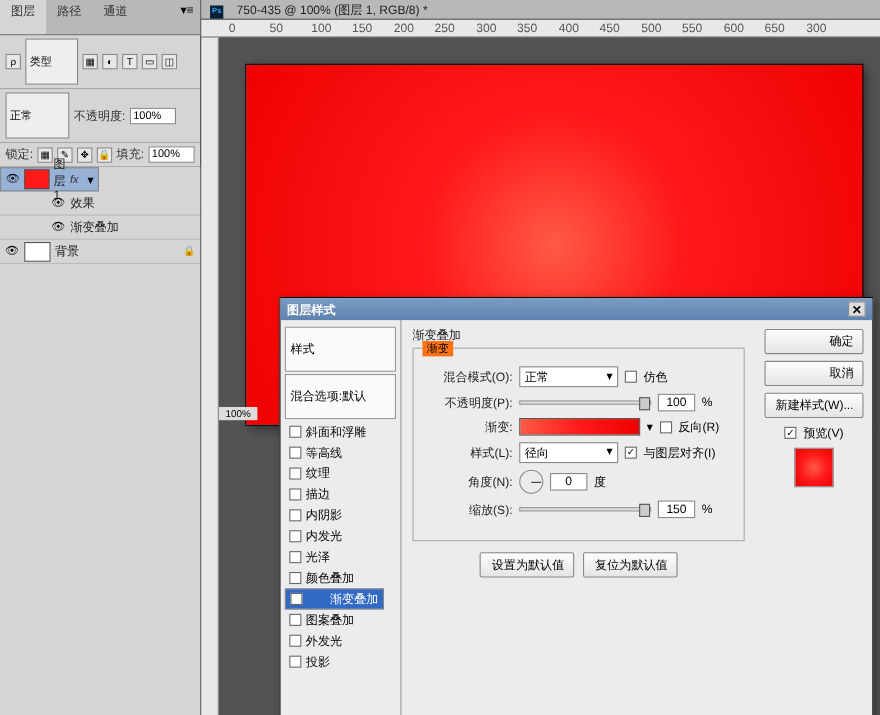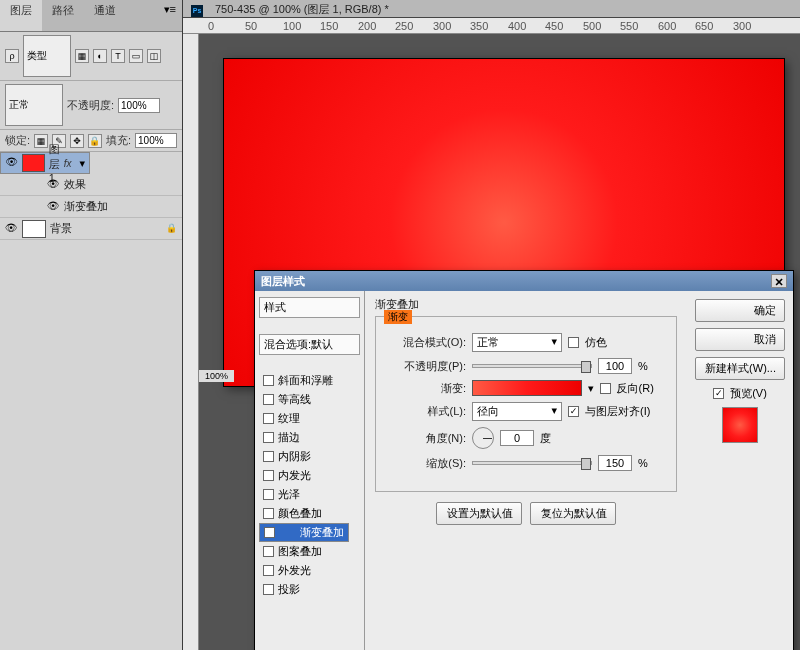--- a/index.html
+++ b/index.html
@@ -40,21 +40,21 @@
 .canvas-bg{flex:1;background:#535353;padding:25px 0 0 25px;position:relative}
 .canvas{width:560px;height:327px;background:radial-gradient(circle,#ff5a44 0%,#ff1a1a 35%,#ee0000 100%);box-shadow:0 0 0 1px #000,3px 3px 10px rgba(0,0,0,.5)}
 .zoom{position:absolute;left:0;bottom:268px;background:#ddd;padding:1px 6px;font-size:9px}
 
 
 .dialog{position:absolute;left:254px;top:270px;width:540px;height:443px;background:#ececec;border:1px solid #000;box-shadow:3px 3px 8px rgba(0,0,0,.4)}
 .titlebar{height:20px;background:linear-gradient(#7b9cc5,#5e82af);display:flex;align-items:center;padding:0 6px;color:#fff;font-weight:bold}
 .close-x{margin-left:auto;width:16px;height:14px;background:#ddd;color:#000;text-align:center;line-height:14px;border:1px solid #888}
 .dialog-body{display:flex;height:calc(100% - 20px)}
 .style-list{width:110px;border-right:1px solid #999;padding:6px 4px}
-.sl-head{border:1px solid #999;background:#fafafa;padding:2px 4px;margin-bottom:16px}
+.sl-head{border:1px solid #999;background:#fafafa;padding:12px 4px;margin-bottom:2px}
 .sl-item{display:flex;align-items:center;gap:4px;padding:2px 4px}
 .sl-item.sel{background:#316ac5;color:#fff}
 .cb{width:11px;height:11px;border:1px solid #666;background:#fff;font-size:9px;line-height:9px;text-align:center}
 .cb.on::after{content:"✓"}
 .form{flex:1;padding:6px 10px;position:relative}
 .grp-title{color:#222;margin-bottom:4px}
 .fieldset{border:1px solid #aaa;padding:10px 8px 14px;position:relative}
 .legend{position:absolute;top:-7px;left:8px;background:#f97316;padding:0 4px;font-size:10px}
 .frow{display:flex;align-items:center;gap:6px;margin:6px 12px}
 .flbl{width:70px;text-align:right;color:#222}

